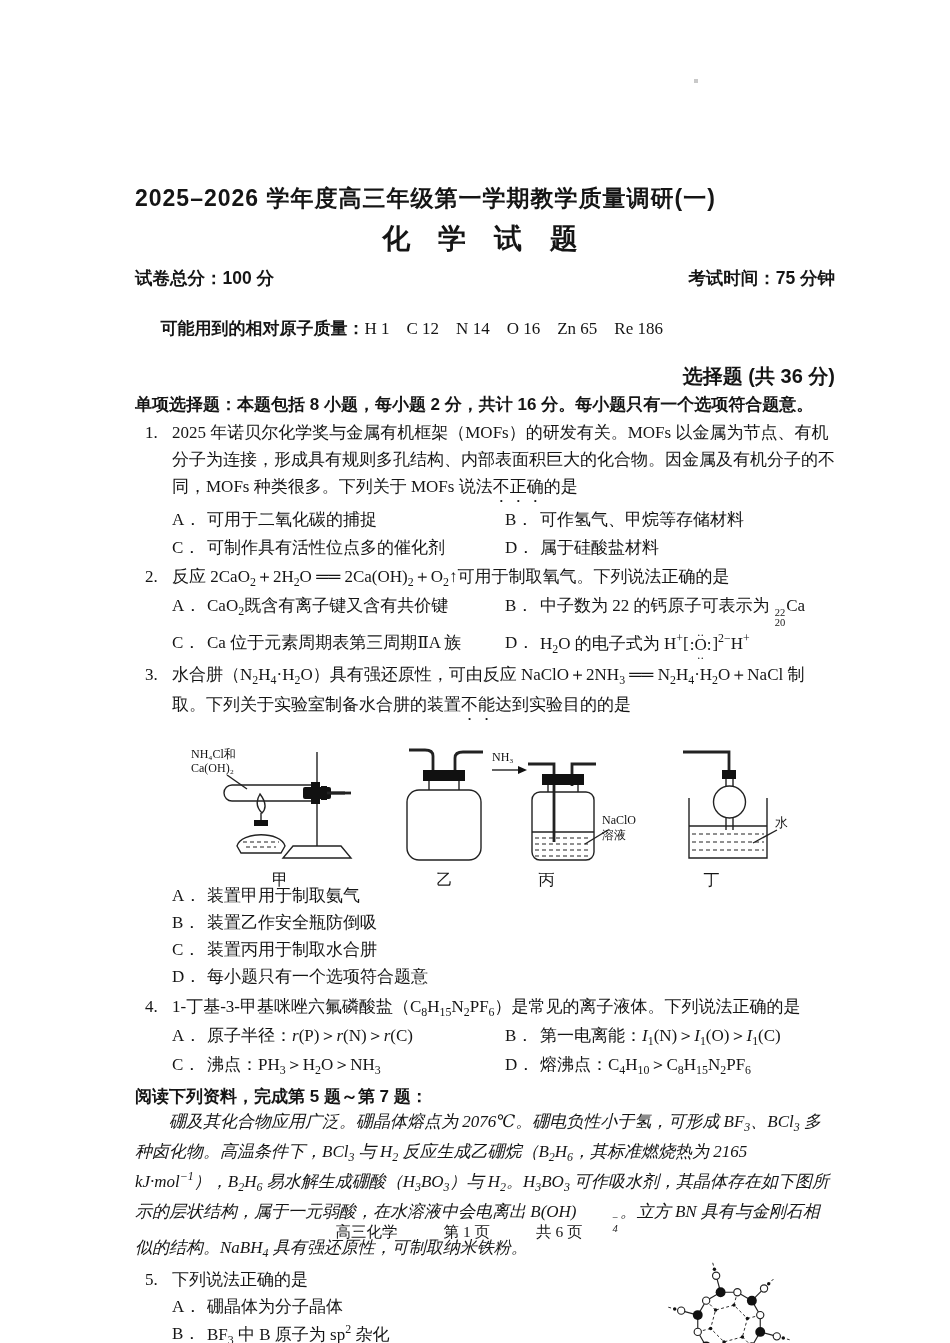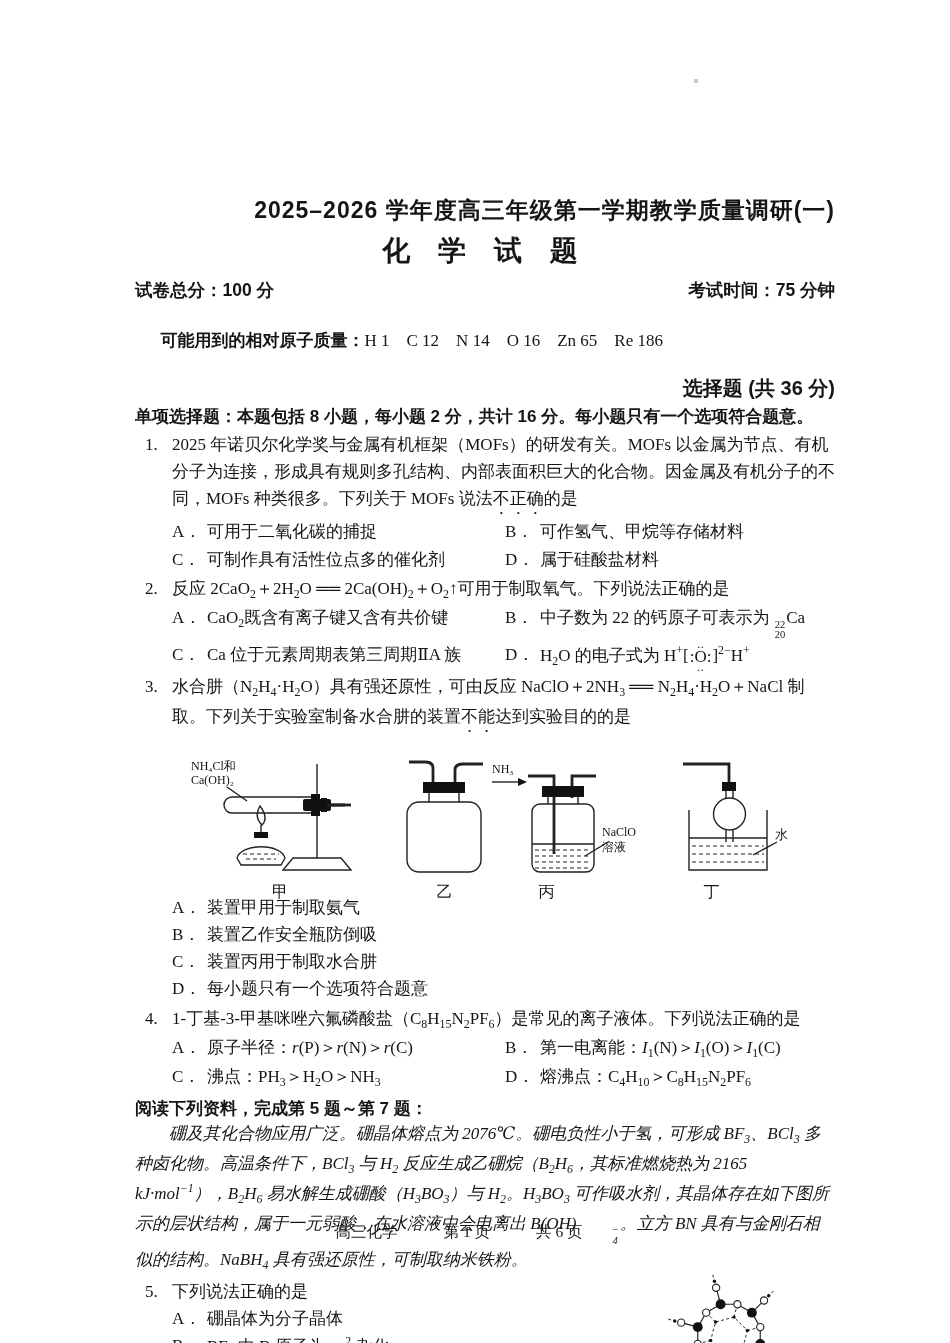--- a/index.html
+++ b/index.html
@@ -1,21 +1,21 @@
 <!DOCTYPE html>
 <html><head>
 <meta charset="utf-8">
 <style>
   html,body{margin:0;padding:0;background:#fff;}
   body{width:950px;height:1343px;position:relative;font-family:"Liberation Serif","DejaVu Serif",serif;color:#151515;font-size:17px;}
   .sheet{position:absolute;inset:0;background:#fff;overflow:hidden;}
   .stray{position:absolute;left:694px;top:79px;width:4px;height:4px;background:#c9c9c9;}
   .content{position:absolute;left:135px;top:183px;width:700px;}
   .hd{font-family:"Liberation Sans","DejaVu Sans",sans-serif;}
-  h1.title{margin:12px 0 6px 0;text-align:right;font-size:23px;font-weight:700;letter-spacing:1px;}
+  h1.title{margin:0 0 6px 0;text-align:left;font-size:23px;font-weight:700;letter-spacing:1px;}
   h2.subtitle{margin:0 0 8px 0;text-align:center;font-size:28px;font-weight:700;letter-spacing:10px;}
   .meta{display:flex;justify-content:space-between;gap:58px;font-weight:700;font-size:17.5px;margin-bottom:7px;}
   .mass{font-size:17px;margin-bottom:3px;white-space:pre-wrap;}
   .mass b{font-weight:700;}
   .sec{text-align:right;font-weight:700;font-size:20px;margin:2px 0 3px 0;}
   .note{font-weight:700;margin-bottom:3px;}
   .q{position:relative;padding-left:37px;line-height:1.6;margin-top:2px;}
   .qn{position:absolute;left:10px;top:0;}
   .opts{padding-left:37px;line-height:1.6;}
   .grid2{display:grid;grid-template-columns:333px 1fr;column-gap:0;}

